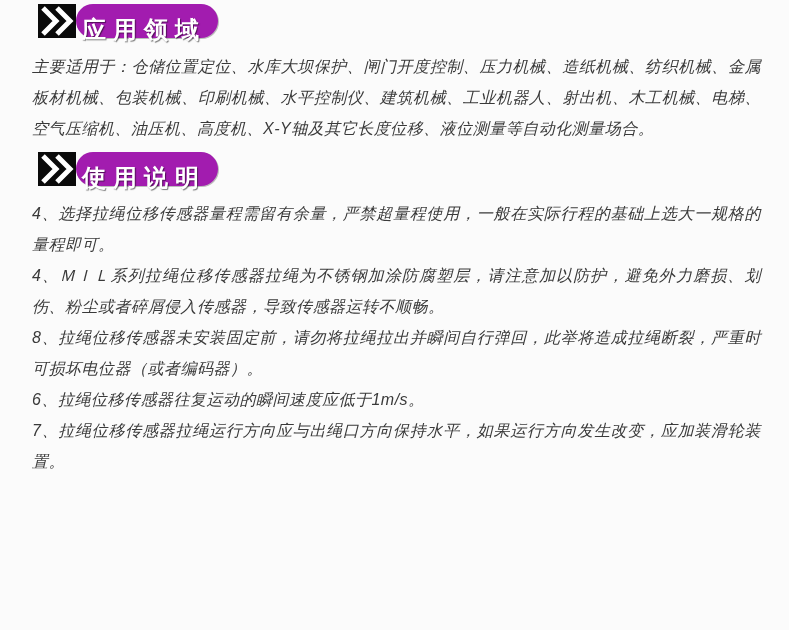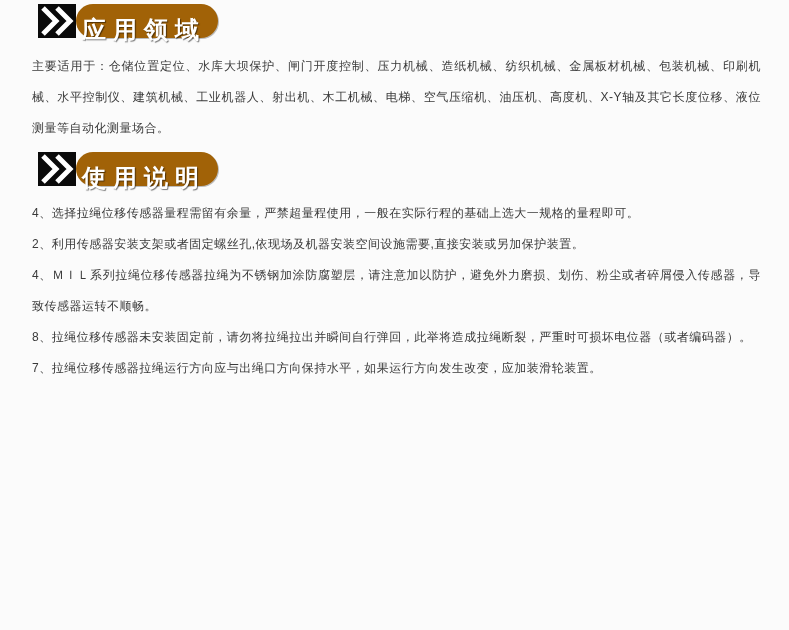--- a/index.html
+++ b/index.html
@@ -31,47 +31,48 @@
   .chev-box {
     width: 38px;
     height: 34px;
     background: #0a0a0a;
     display: flex;
     align-items: center;
     justify-content: center;
     flex: 0 0 auto;
   }
   .title-box {
-    background: #a16207;
+    background: #a21caf;
     display: flex;
     align-items: center;
     padding: 15px 12px 0 6px;
     box-shadow: 1px 1px 0 rgba(0,0,0,0.25);
     border-radius: 17px;
   }
   .sec-title {
     color: #ffffff;
     font-family: "DejaVu Serif", serif;
     font-size: 24px;
     font-weight: 600;
     letter-spacing: 7px;
     text-shadow: 1px 1px 1px rgba(0,0,0,0.5);
     white-space: nowrap;
     line-height: 1;
     padding-top: 2px;
   }
   .para {
     margin: 0 28px 0 32px;
-    font-size: 12px;
+    font-size: 16px;
     line-height: 31px;
     text-align: justify;
     text-justify: inter-ideograph;
     color: #3a3a3a;
     font-weight: 500;
     letter-spacing: 0.5px;
+    font-style: italic;
   }
   .para.app-para {
     margin-bottom: 8px;
   }
 </style>
 </head>
 <body>
 
 <div class="page">
 
@@ -96,19 +97,19 @@
         <svg width="34" height="30" viewBox="0 0 34 30" aria-hidden="true">
           <path d="M3 2 L16 15 L3 28" fill="none" stroke="#ffffff" stroke-width="5"></path>
           <path d="M17 2 L30 15 L17 28" fill="none" stroke="#ffffff" stroke-width="5"></path>
         </svg>
       </span>
       <span class="title-box">
         <span class="sec-title">使用说明</span>
       </span>
     </div>
     <p class="para">4、选择拉绳位移传感器量程需留有余量，严禁超量程使用，一般在实际行程的基础上选大一规格的量程即可。</p>
-    <p class="para">2、利用传感器安装支架或者固定螺丝孔,依现场及机器安装空间设施需要,直接安装或另加保护装置。</p>
     <p class="para">4、ＭＩＬ系列拉绳位移传感器拉绳为不锈钢加涂防腐塑层，请注意加以防护，避免外力磨损、划伤、粉尘或者碎屑侵入传感器，导致传感器运转不顺畅。</p>
     <p class="para">8、拉绳位移传感器未安装固定前，请勿将拉绳拉出并瞬间自行弹回，此举将造成拉绳断裂，严重时可损坏电位器（或者编码器）。</p>
+    <p class="para">6、拉绳位移传感器往复运动的瞬间速度应低于1m/s。</p>
     <p class="para">7、拉绳位移传感器拉绳运行方向应与出绳口方向保持水平，如果运行方向发生改变，应加装滑轮装置。</p>
   </section>
 
 </div>
 
 </body></html>

